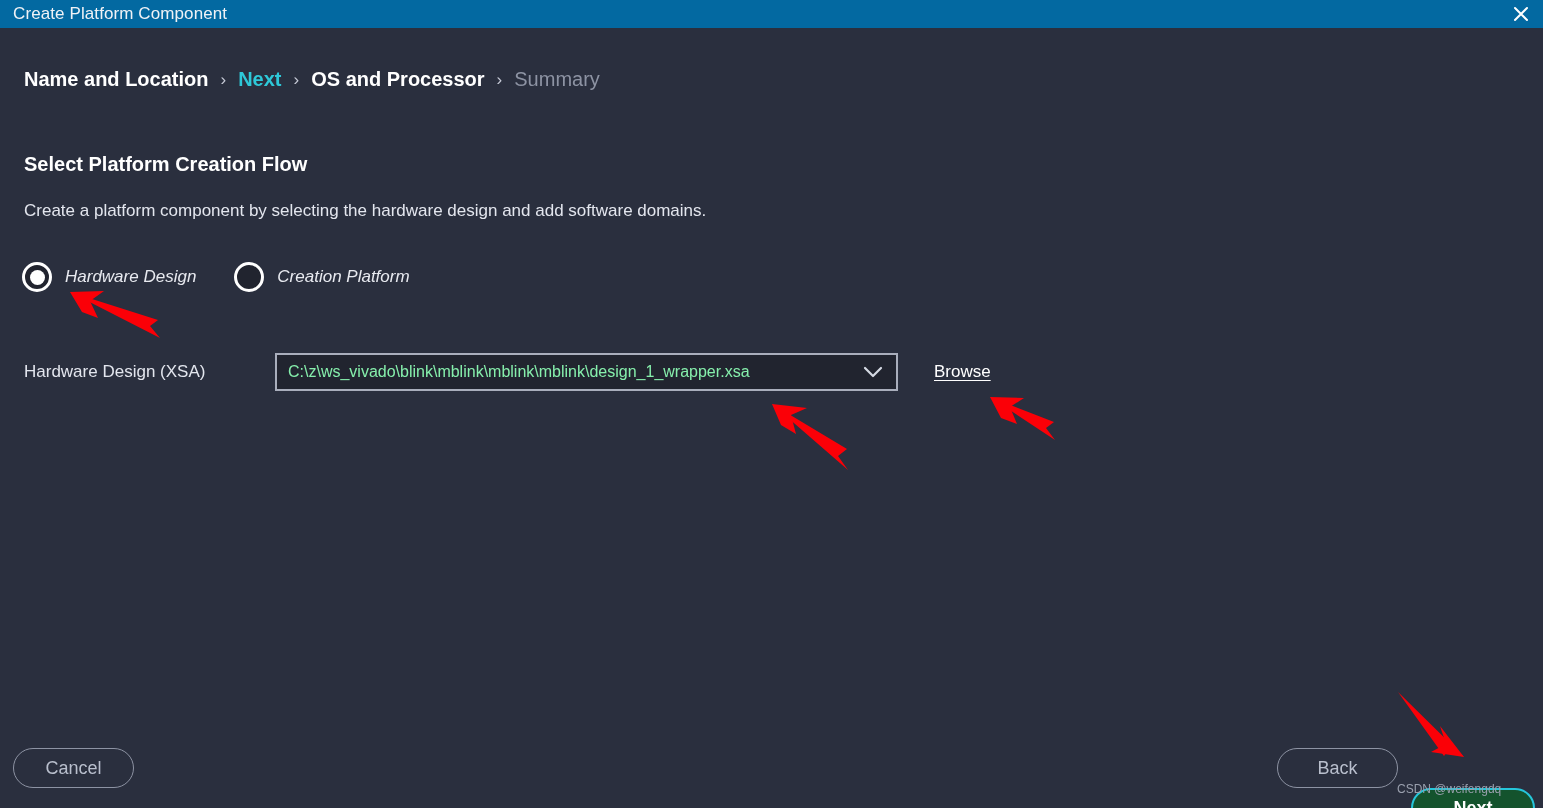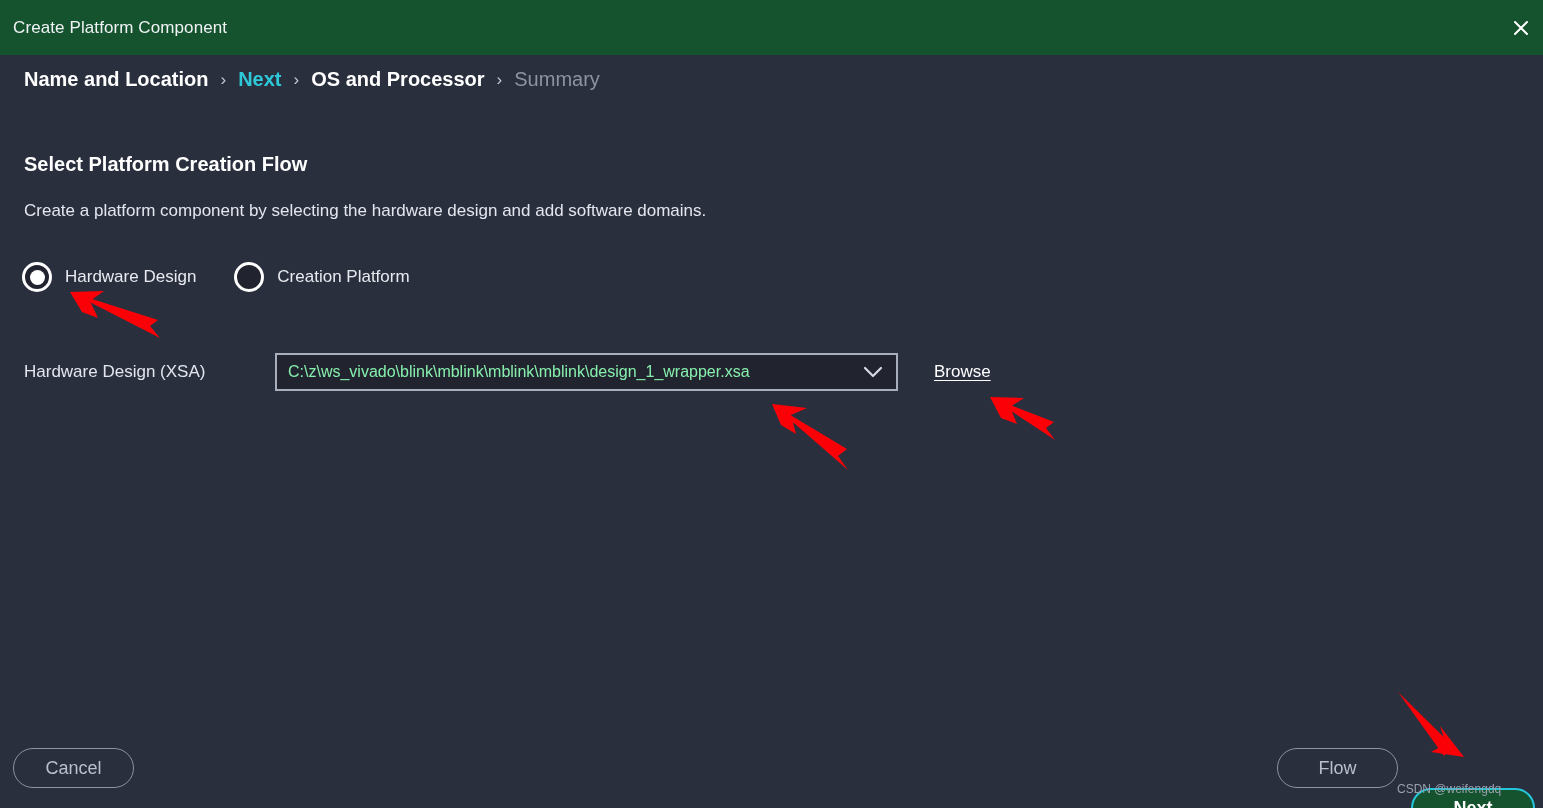--- a/index.html
+++ b/index.html
@@ -15,22 +15,22 @@
     color: #e8eaf0;
     overflow: hidden;
     position: relative;
   }
 
   
   .titlebar {
     position: absolute;
     top: 0; left: 0;
     width: 1543px;
-    height: 55px;
-    background: #14532d;
+    height: 28px;
+    background: #0369a1;
     display: flex;
     align-items: center;
     box-sizing: border-box;
   }
   .titlebar-text {
     margin-left: 13px;
     font-size: 17px;
     color: #f0f2f6;
     letter-spacing: 0.1px;
     white-space: nowrap;
@@ -104,20 +104,21 @@
     top: 262px;
     left: 22px;
     display: flex;
     align-items: center;
   }
   .radio-opt {
     display: flex;
     align-items: center;
     cursor: pointer;
     margin-right: 38px;
+    font-style: italic;
   }
   .radio-opt:last-child { margin-right: 0; }
   .radio-mark {
     width: 30px;
     height: 30px;
     border-radius: 50%;
     border: 3px solid #ffffff;
     background: #21242f;
     box-sizing: border-box;
     display: flex;
@@ -298,21 +299,21 @@
     <div class="combo-arrow">
       <svg width="20" height="13" viewBox="0 0 20 13">
         <path d="M2 2 L10 10 L18 2" stroke="#d6dae4" stroke-width="2.2" fill="none" stroke-linecap="round" stroke-linejoin="round"></path>
       </svg>
     </div>
   </div>
   <div class="browse-link">Browse</div>
 </div>
 
 <div class="btn btn-outline btn-cancel">Cancel</div>
-<div class="btn btn-outline btn-back">Flow</div>
+<div class="btn btn-outline btn-back">Back</div>
 <div class="btn btn-next">Next</div>
 
 <div class="watermark">CSDN @weifengdq</div>
 
 <svg class="annot" viewBox="0 0 1543 808">
   <g fill="#fb0007">
     <path d="M70 292 L160 338 L150 326 L158 320 Z"></path>
     <path d="M70 292 L104 291 L90 301 L98 318 L82 312 Z"></path>
   </g>
   <g fill="#fb0007">

